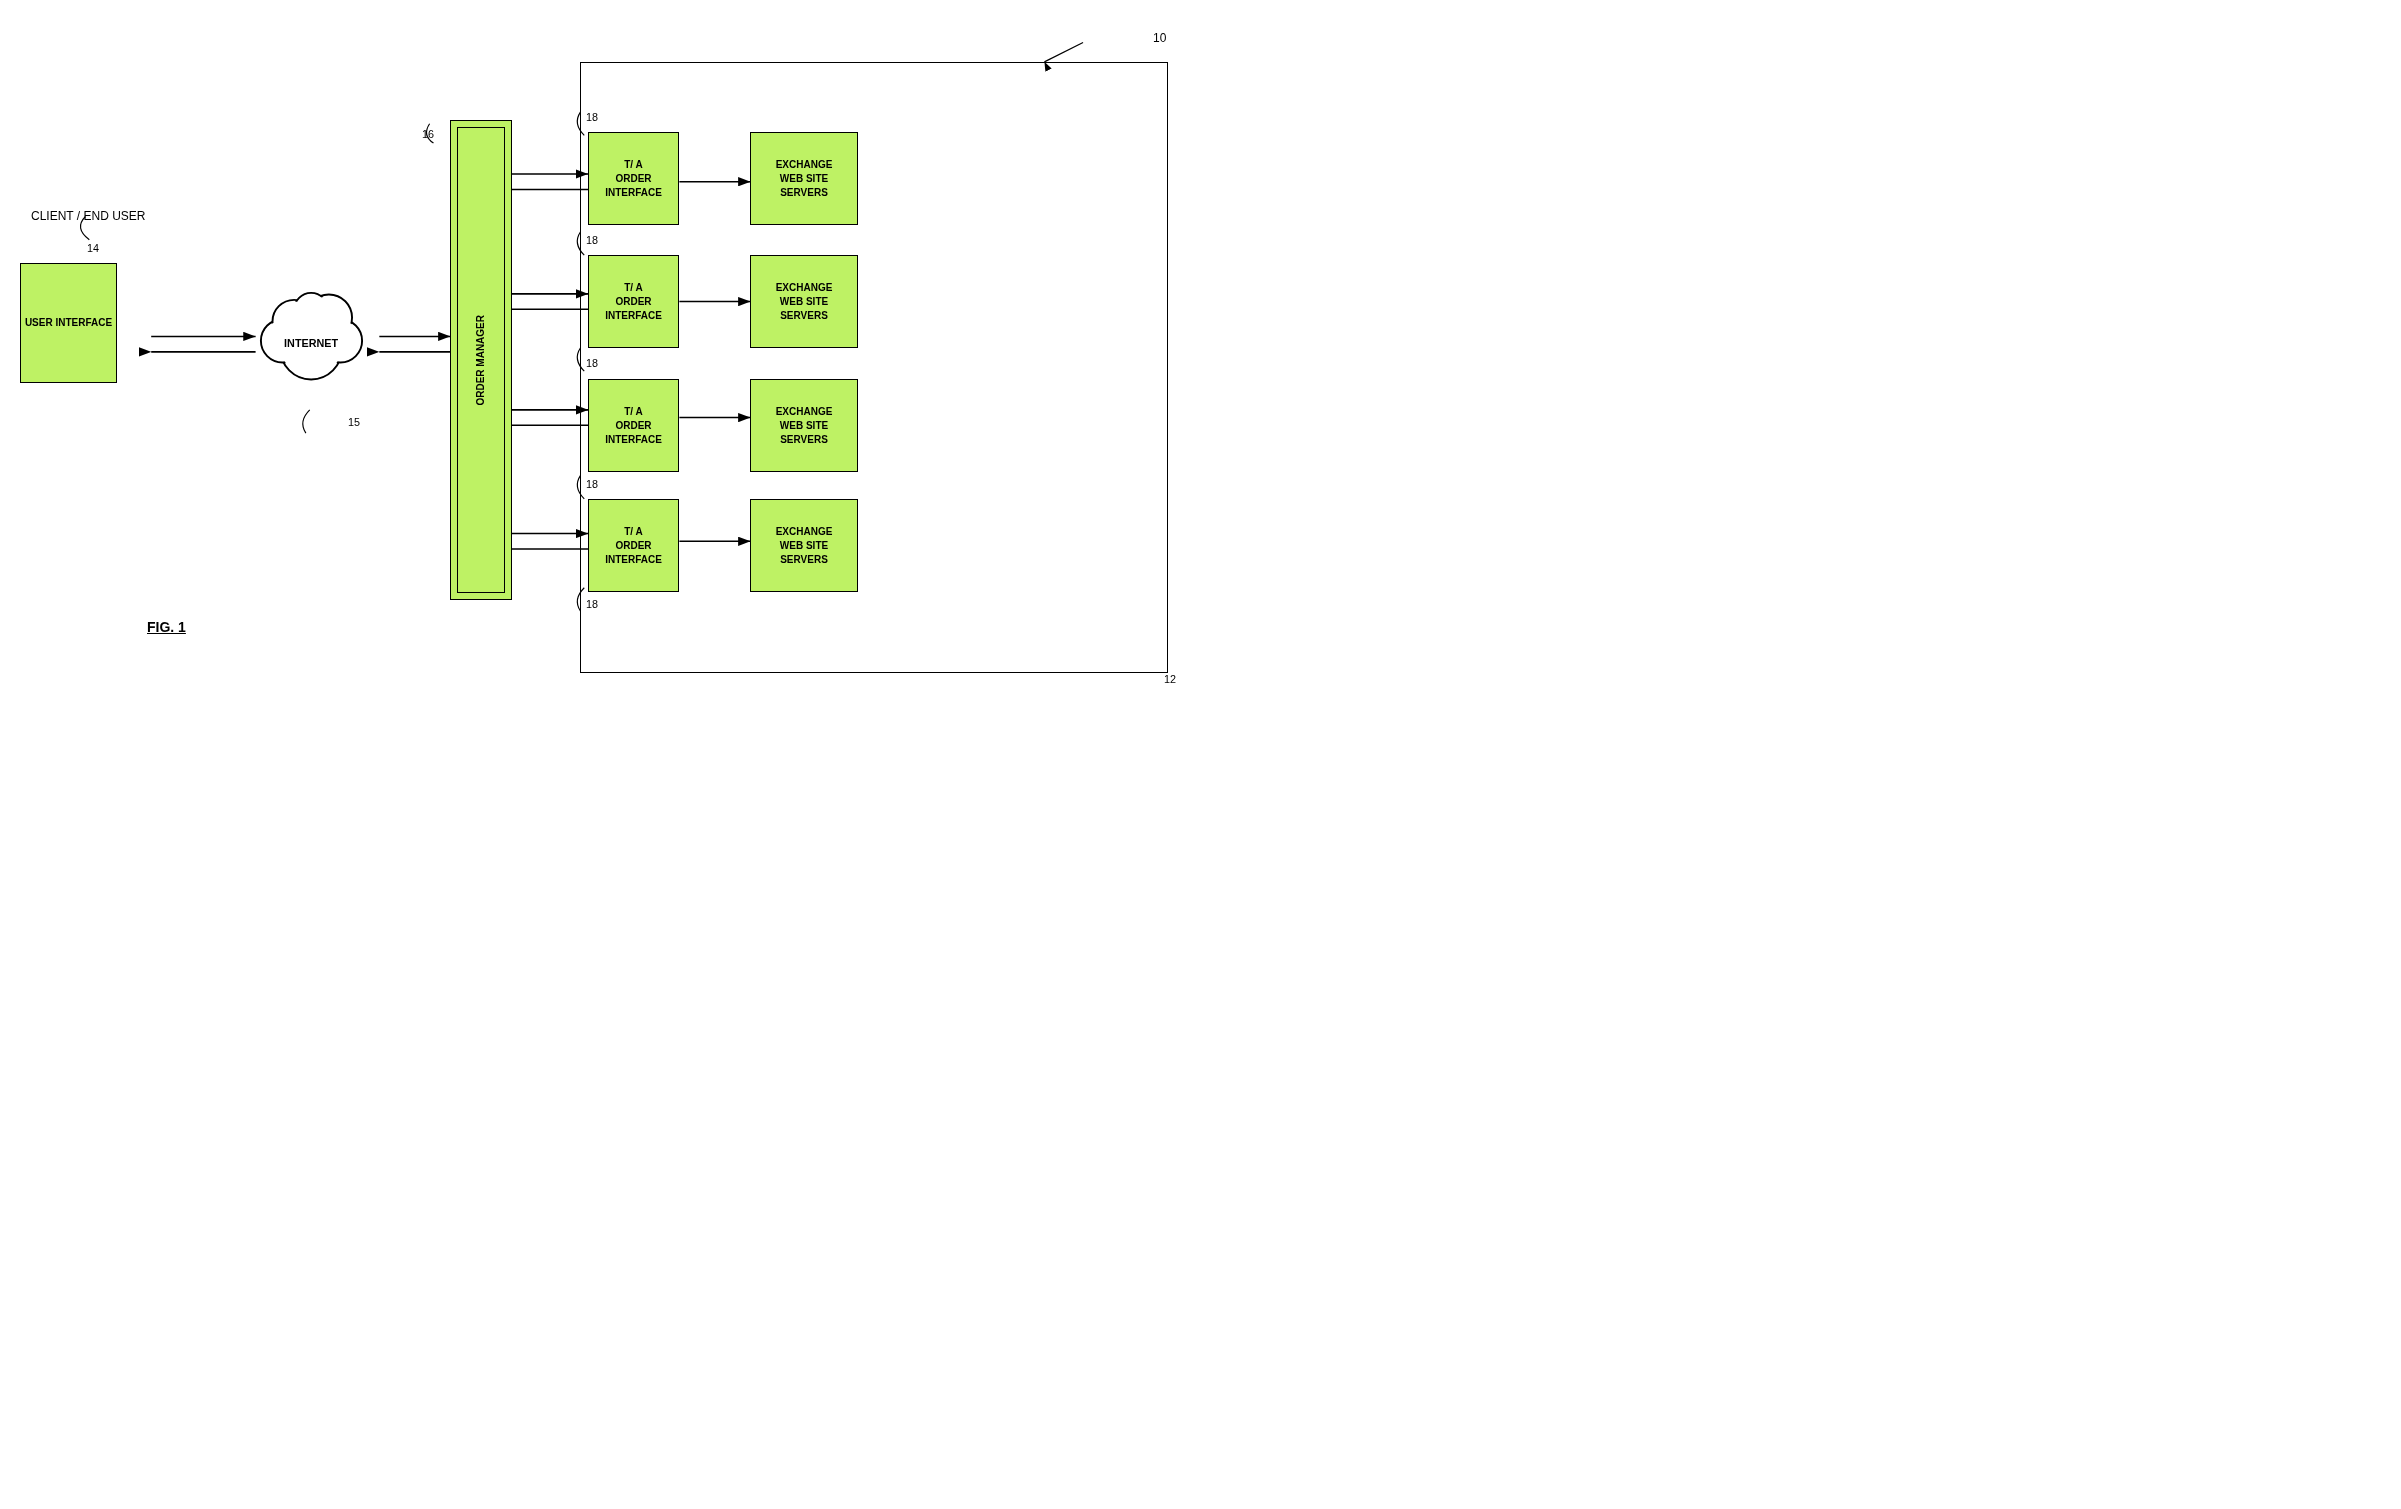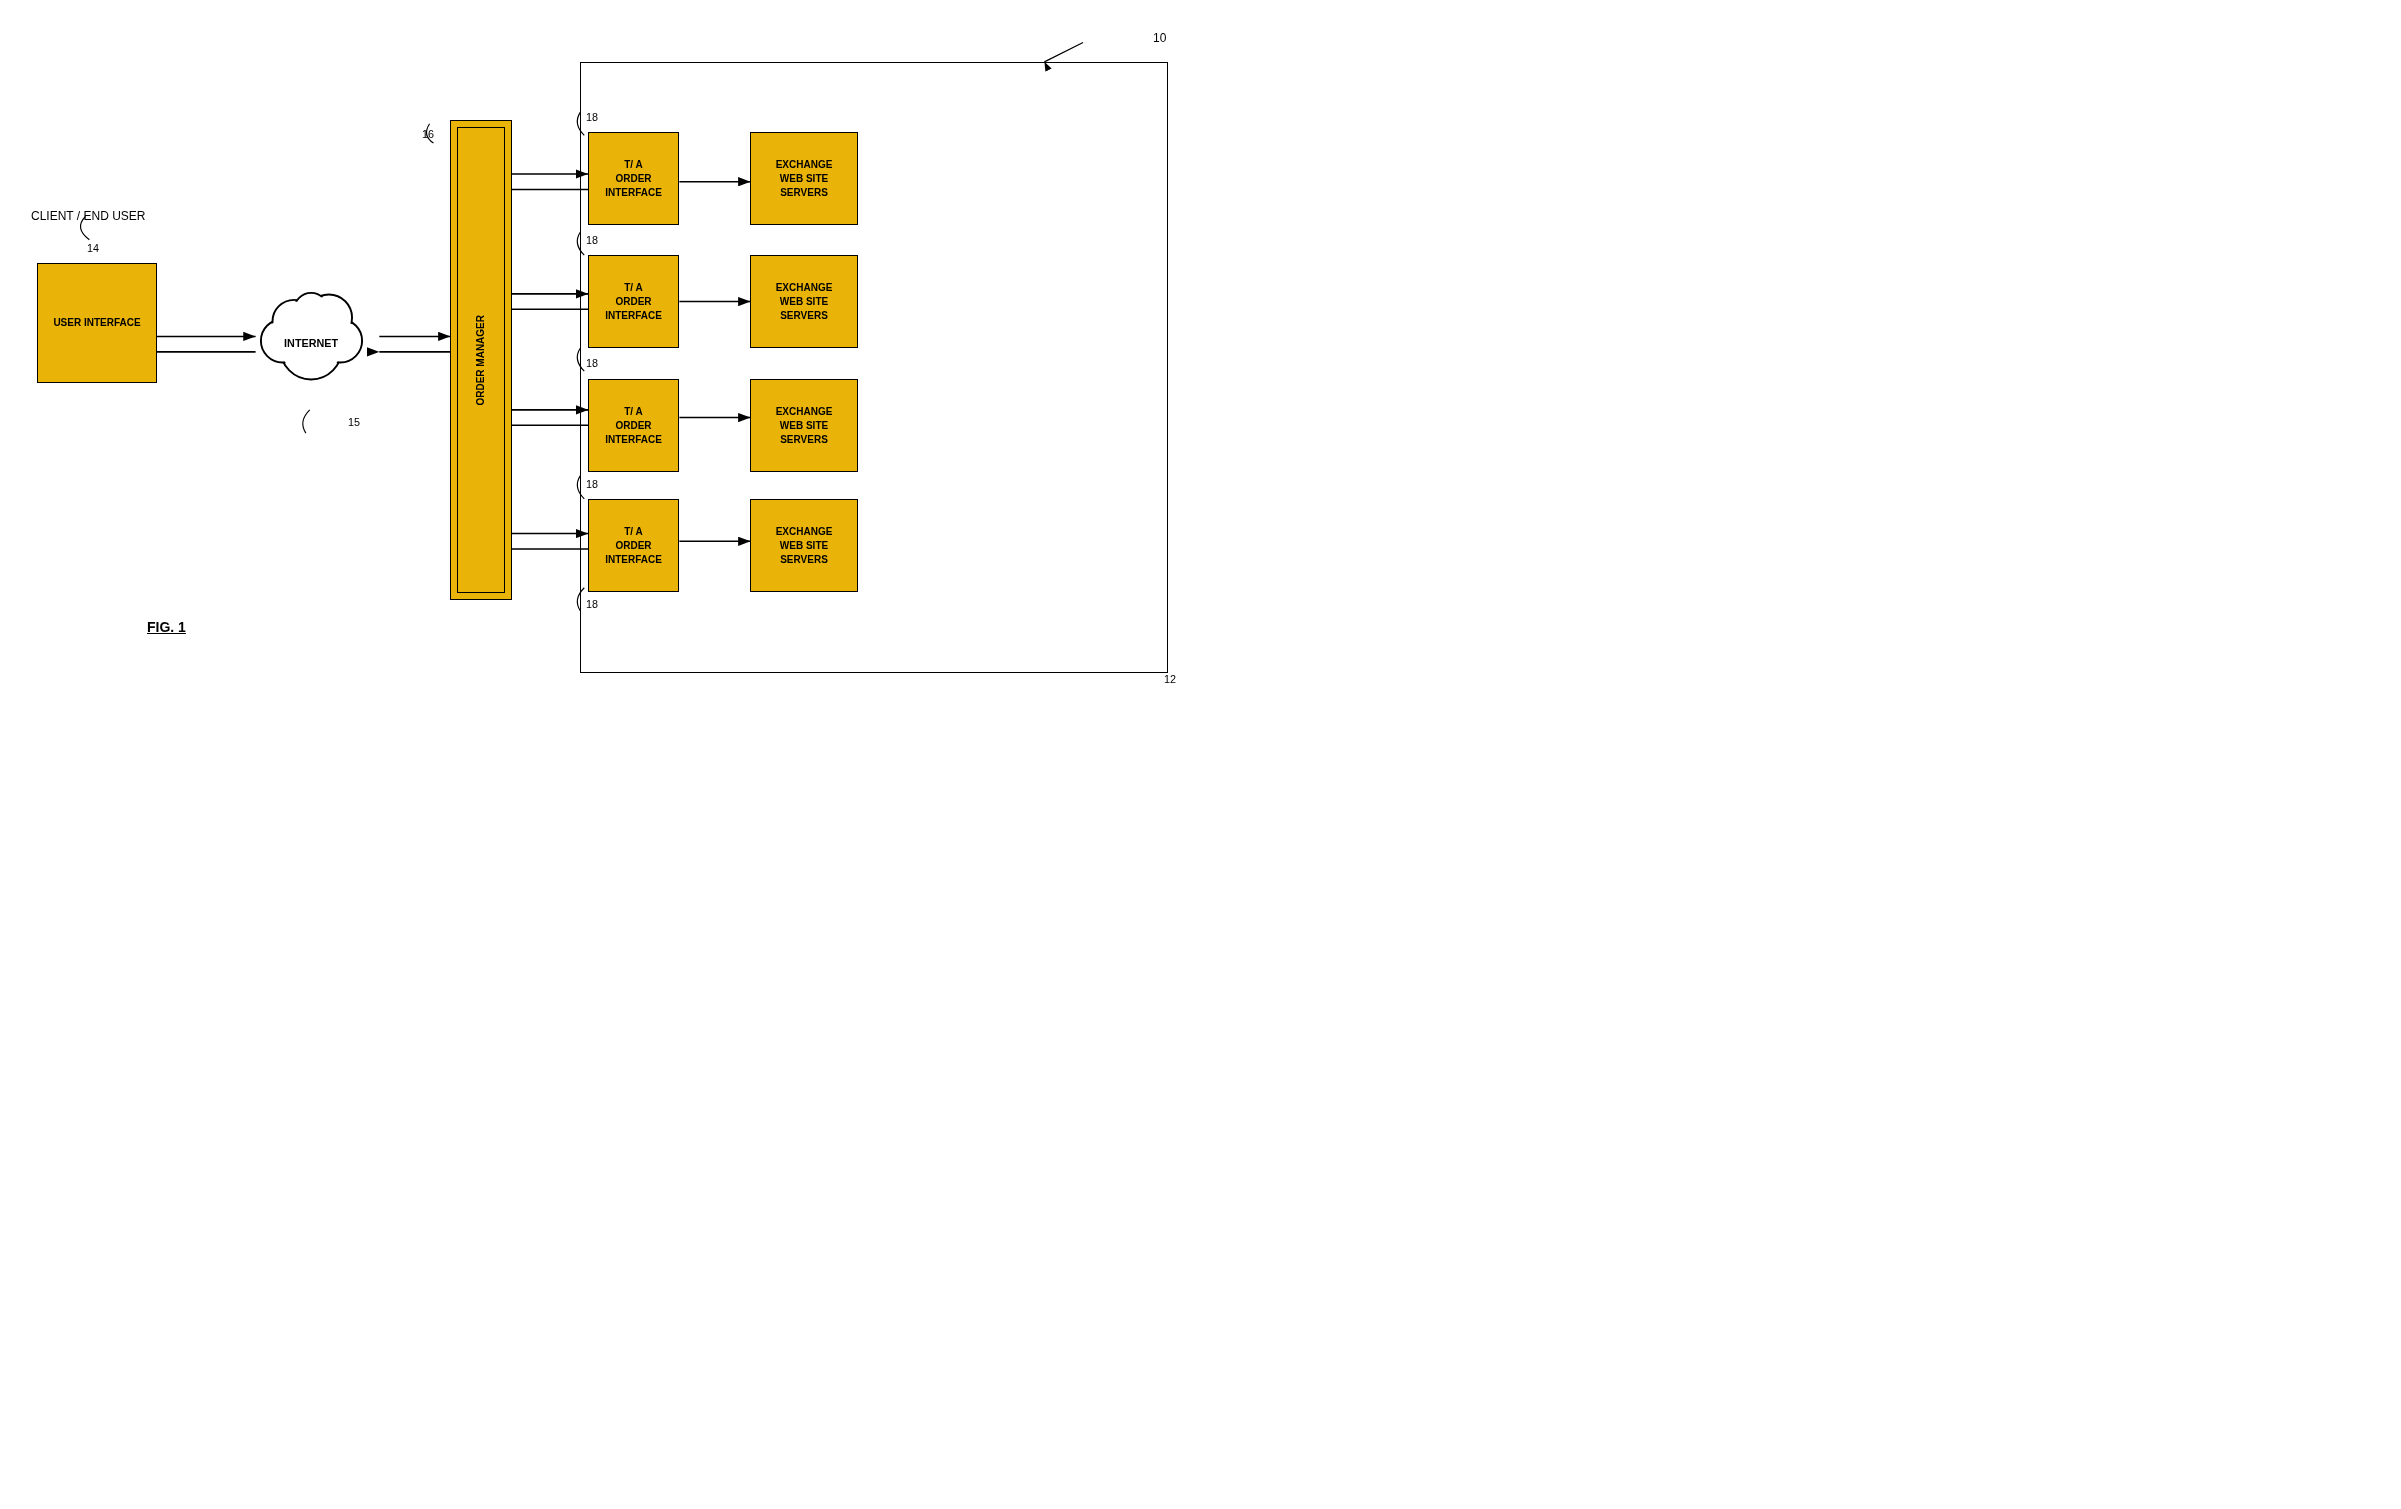--- a/index.html
+++ b/index.html
@@ -24,21 +24,21 @@
       font-size: 10.8px;
       font-weight: normal;
       color: #000;
       white-space: nowrap;
     }
 
     
     .box {
       position: absolute;
       border: 1.9px solid #000;
-      background: #eab308;
+      background: #bef264;
       display: flex;
       align-items: center;
       justify-content: center;
       text-align: center;
       font-size: 10px;
       font-weight: bold;
       line-height: 1.4;
     }
 
     
@@ -134,21 +134,21 @@
 
     <path d="M 755 480 Q 740 465 750 450" stroke="#000" stroke-width="1.5" fill="none"></path>
 
     <path d="M 755 760 Q 740 775 750 790" stroke="#000" stroke-width="1.5" fill="none"></path>
 
     <path d="M 755 645 Q 740 630 750 615" stroke="#000" stroke-width="1.5" fill="none"></path>
   </svg>
 
   <div class="client-label" style="left: 31px; top: 209px;">CLIENT / END USER</div>
 
-  <div class="box" style="left: 37px; top: 263px; width: 120px; height: 120px;">
+  <div class="box" style="left: 20px; top: 263px; width: 97px; height: 120px;">
     <span>USER
 INTERFACE</span>
   </div>
 
   <div class="label" style="left: 87px; top: 242px;">14</div>
 
   <svg style="position:absolute; left: 240px; top: 279px; width: 143px; height: 112px;" viewBox="0 0 185 145" width="143" height="112">
     <g>
 
       <circle cx="92" cy="90" r="40" fill="white" stroke="#000" stroke-width="2.5"></circle>

